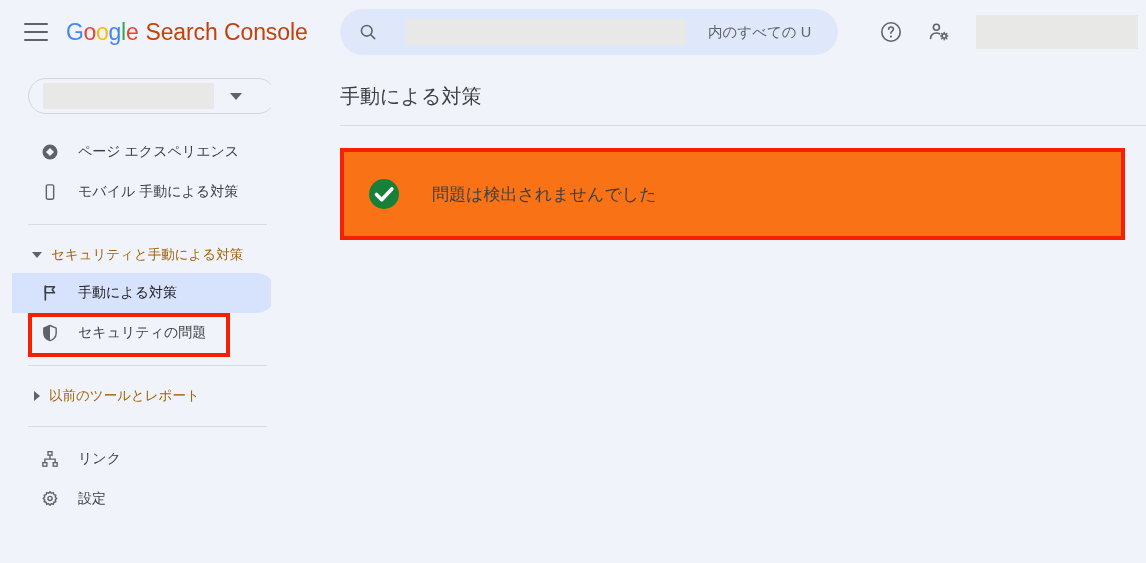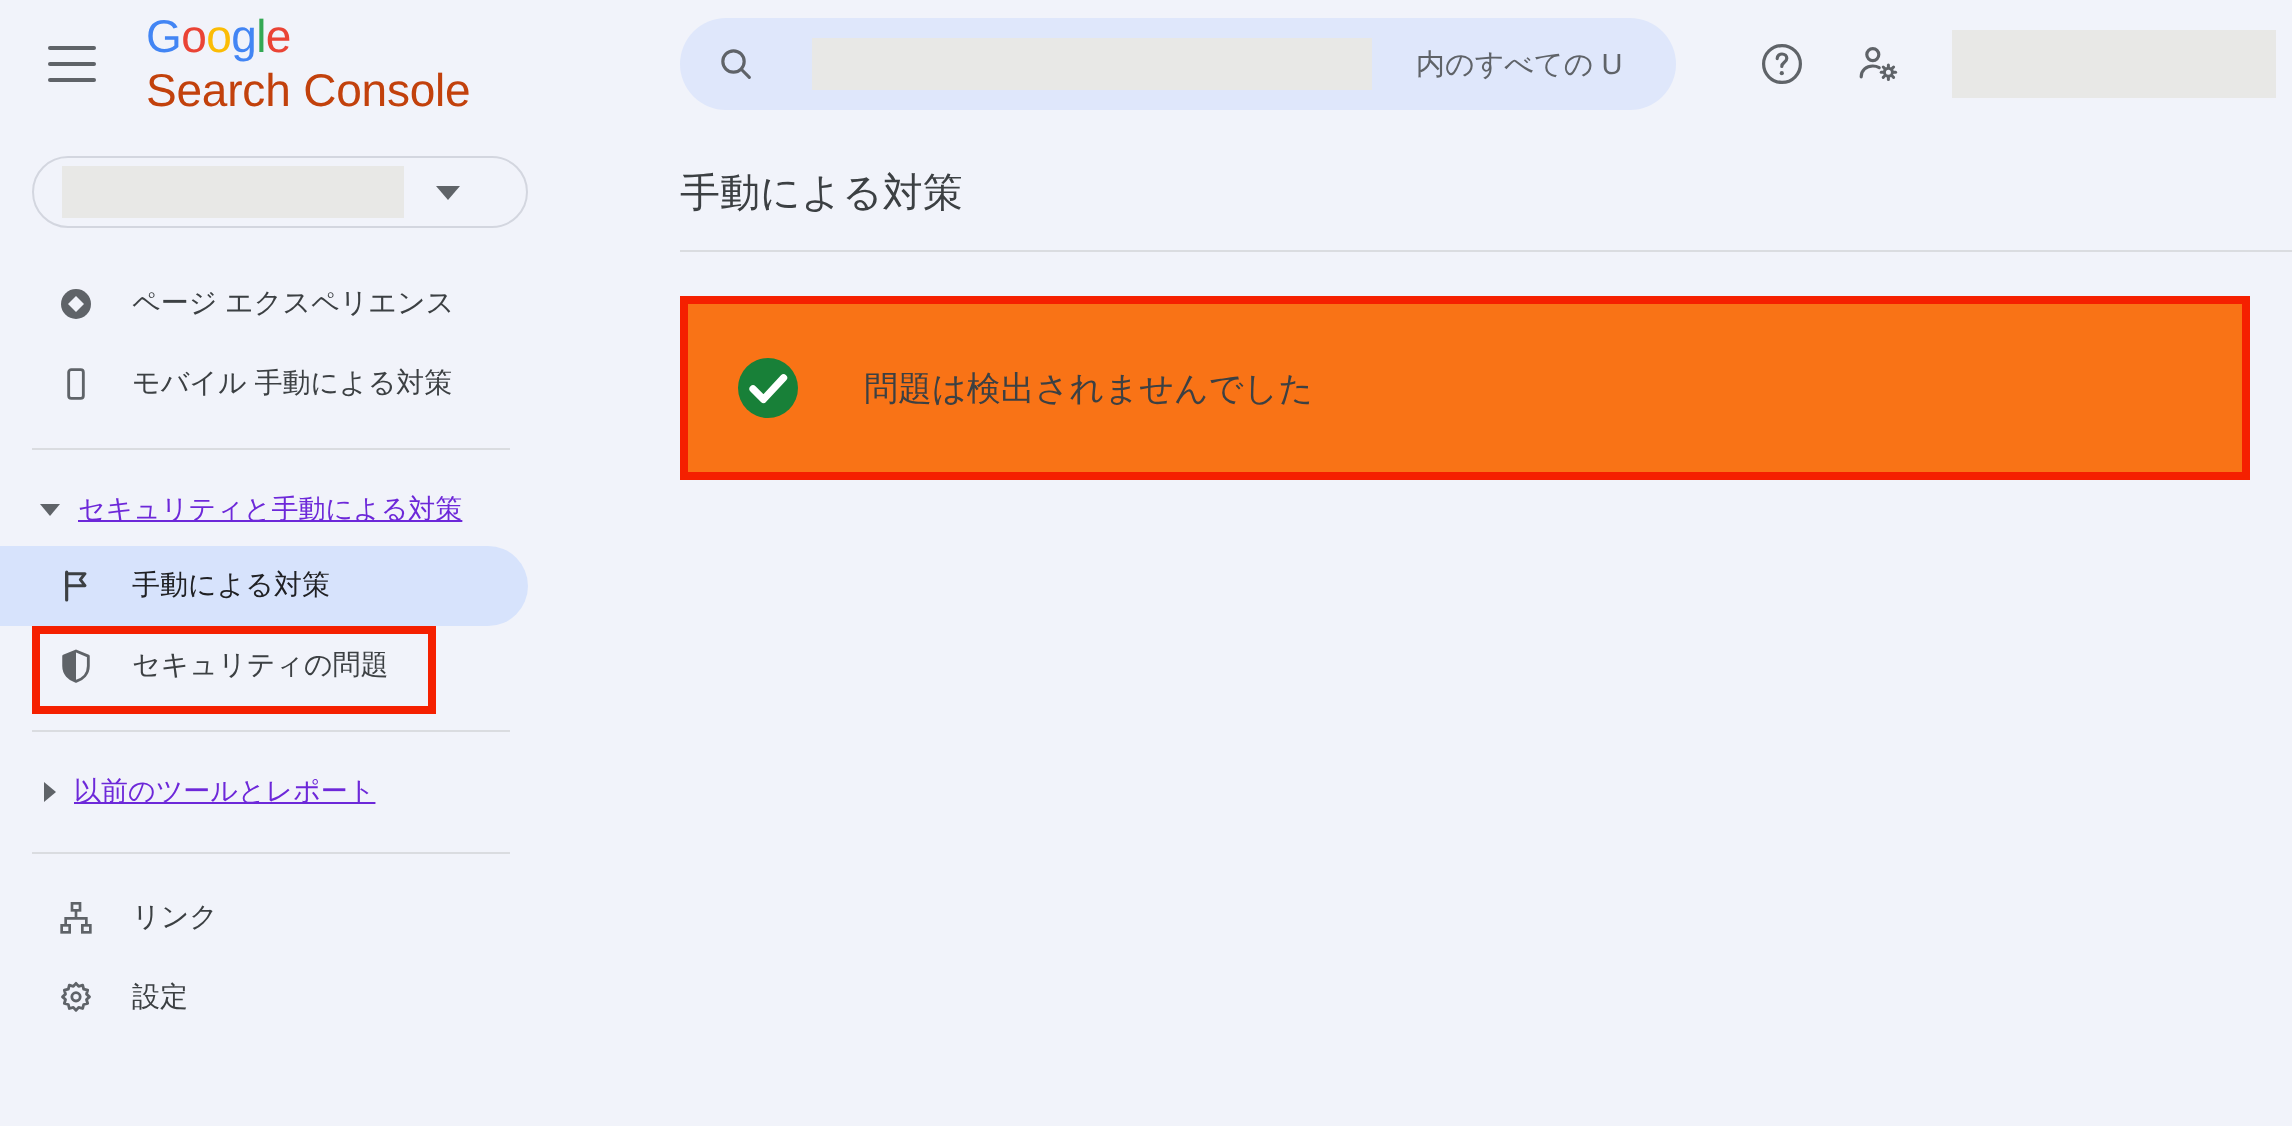--- a/index.html
+++ b/index.html
@@ -50,21 +50,20 @@
     background: #5f6368;
     border-radius: 1px;
   }
   .brand {
     display: flex;
     align-items: baseline;
     font-size: 23px;
     letter-spacing: -0.2px;
     white-space: nowrap;
     cursor: pointer;
-    flex-direction: column;
   }
   .glogo { font-size: 23px; letter-spacing: -0.3px; }
   .glogo .c1 { color: #4285f4; }
   .glogo .c2 { color: #ea4335; }
   .glogo .c3 { color: #fbbc05; }
   .glogo .c4 { color: #4285f4; }
   .glogo .c5 { color: #34a853; }
   .glogo .c6 { color: #ea4335; }
   .brand-product {
     color: #c2410c;
@@ -131,21 +130,21 @@
     top: 15px;
     width: 162px;
     height: 34px;
     background: #e8e8e6;
     cursor: pointer;
   }
 
   
   .sidebar {
     position: absolute;
-    left: 0;
+    left: 12px;
     top: 64px;
     width: 271px;
     height: 499px;
     background: #f1f3fa;
     text-align: right;
   }
   .property-selector {
     margin: 14px 0 0 16px;
     width: 248px;
     height: 36px;
@@ -206,24 +205,23 @@
     height: 1px;
     background: #dadce0;
     margin: 12px 16px 12px 16px;
   }
 
   .nav-group-header {
     height: 36px;
     display: flex;
     align-items: center;
     padding-left: 20px;
-    color: #6d28d9;
+    color: #a16207;
     font-size: 13.5px;
     cursor: pointer;
-    text-decoration: underline;
   }
   .caret-down {
     width: 0; height: 0;
     border-left: 5px solid transparent;
     border-right: 5px solid transparent;
     border-top: 6px solid #5f6368;
     margin-right: 9px;
     flex: 0 0 auto;
   }
   .caret-right {

